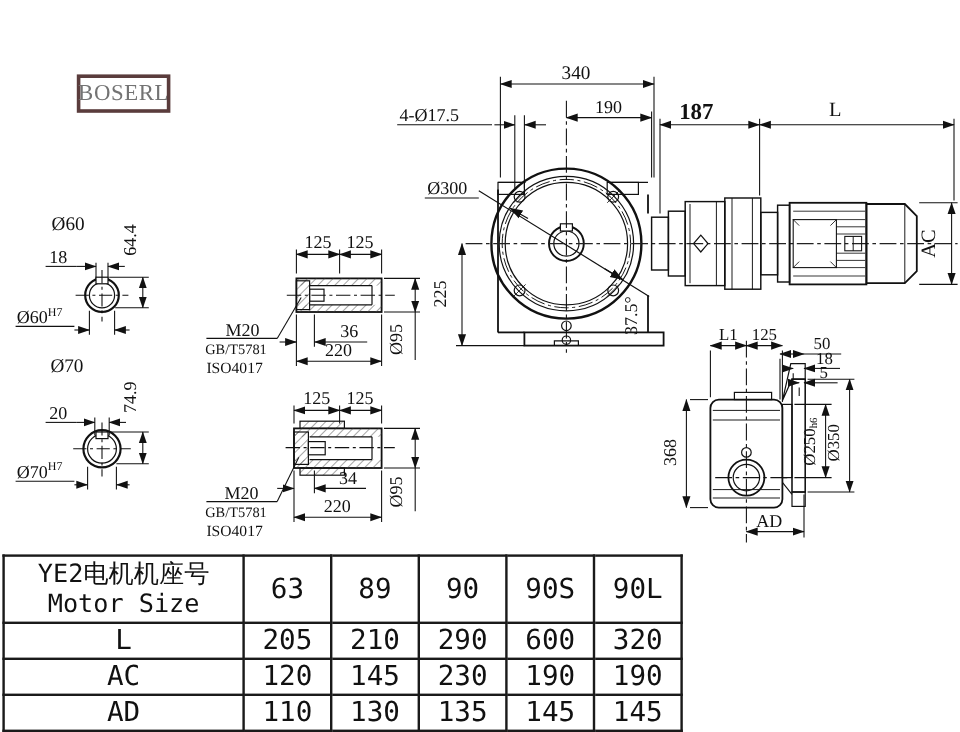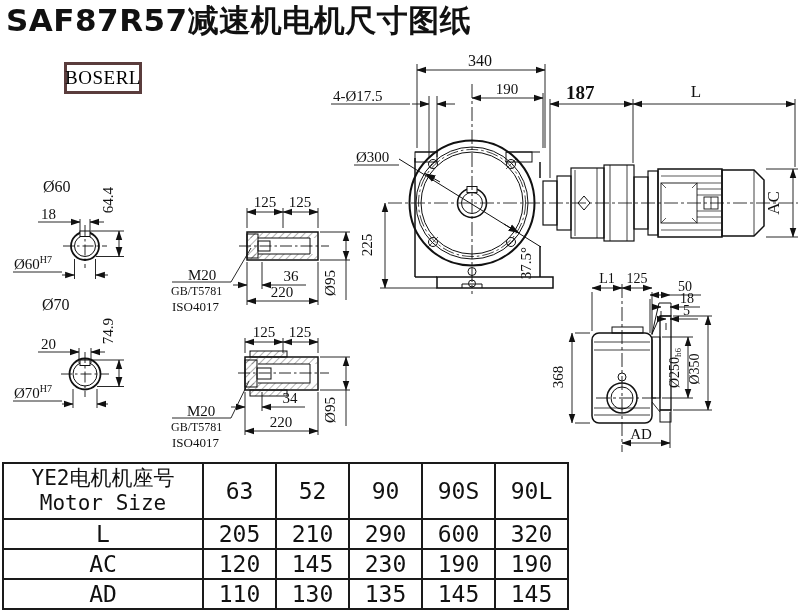--- a/index.html
+++ b/index.html
@@ -2,39 +2,38 @@
 <html><head>
 <meta charset="utf-8">
 <style>
   html,body{margin:0;padding:0;background:#fff;}
   #page{position:relative;width:800px;height:610px;background:#fff;overflow:hidden;
         font-family:"Liberation Serif", serif;color:#111;}
   #title{position:absolute;left:6px;top:0px;font-size:31px;font-weight:bold;
          font-family:"DejaVu Sans","Liberation Sans",sans-serif;letter-spacing:0.5px;white-space:nowrap;}
   #logo{position:absolute;left:64px;top:62px;width:72px;height:26px;border:3px solid #5a3c3c;
         background:#fff;display:flex;align-items:center;justify-content:center;}
-  #logo span{color:#000000;font-size:19px;font-family:"Liberation Serif",serif;letter-spacing:0.5px;}
+  #logo span{color:#737373;font-size:19px;font-family:"Liberation Serif",serif;letter-spacing:0.5px;}
   svg text{fill:#111;font-family:"Liberation Serif",serif;}
   #dimtable{position:absolute;left:2px;top:462px;border-collapse:collapse;
             font-family:"DejaVu Sans Mono","DejaVu Sans",monospace;table-layout:fixed;}
   #dimtable td{border:2px solid #1a1a1a;text-align:center;vertical-align:middle;
                font-size:23px;background:#fff;padding:0;}
   #dimtable td.c0{width:198px;}
   #dimtable td.cv{width:71px;border-radius:20px;}
   #dimtable tr.head td{height:54px;}
   #dimtable tr.datarow td{height:28px;}
   .hcn{font-size:21px;line-height:25px;}
   .hen{font-size:21px;line-height:25px;text-align:center;}
 </style>
 </head>
 <body>
 
 <div id="page">
 
-  <div id="title">SAF87R57减速机电机尺寸图纸</div>
 
   <div id="logo">
     <span>BOSERL</span>
   </div>
 
   <svg width="800" height="610" viewBox="0 0 800 610" style="position:absolute;left:0;top:0;">
     <defs>
       <marker id="ar" viewBox="0 0 10 10" refX="9.5" refY="5" markerWidth="11" markerHeight="11" orient="auto-start-reverse">
         <path d="M0,1.6 L10,5 L0,8.4 Z" fill="#111"></path>
       </marker>
@@ -351,21 +350,21 @@
   </svg>
 
   <table id="dimtable">
     <tbody>
         <tr class="head">
       <td class="c0">
         <div class="hcn">YE2电机机座号</div>
         <div class="hen">Motor Size</div>
       </td>
       <td class="cv">63</td>
-      <td class="cv">52</td>
+      <td class="cv">89</td>
       <td class="cv">90</td>
       <td class="cv">90S</td>
       <td class="cv">90L</td>
     </tr>
     <tr class="datarow">
       <td class="c0">L</td>
       <td class="cv">205</td>
       <td class="cv">210</td>
       <td class="cv">290</td>
       <td class="cv">600</td>

